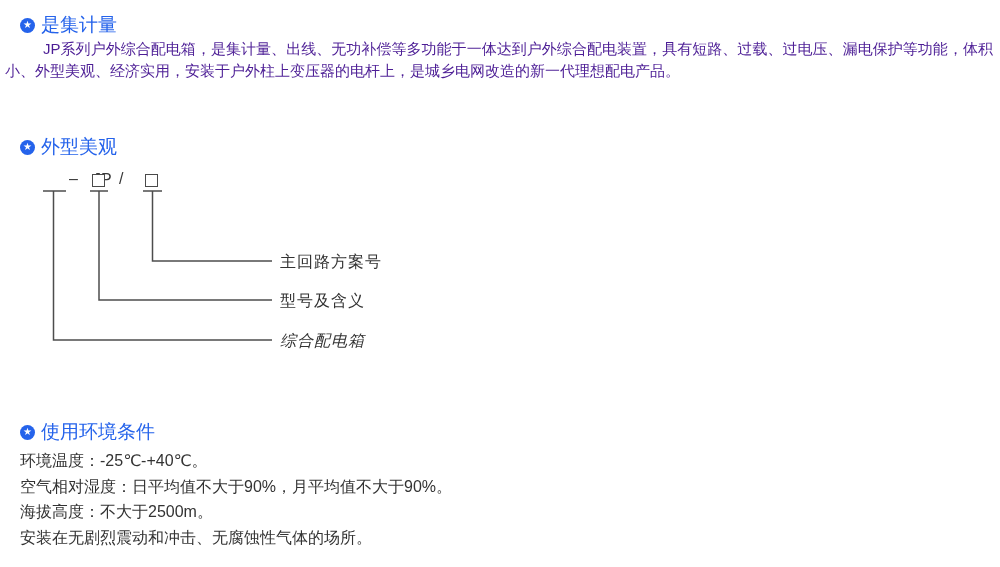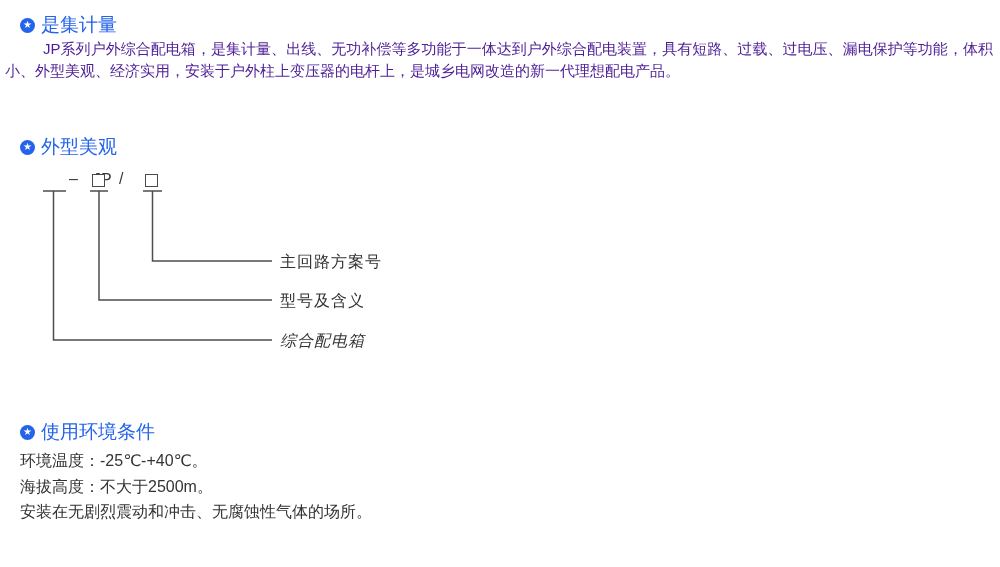--- a/index.html
+++ b/index.html
@@ -143,17 +143,18 @@
 
   <div class="sec-header" style="top:422px;">
     <span class="star-icon">
         <span class="star-glyph">★</span>
       </span>
     <span class="sec-title">使用环境条件</span>
   </div>
 
   <div class="env-lines">
     <div class="env-line">环境温度：-25℃-+40℃。</div>
+    <div class="env-line">空气相对湿度：日平均值不大于90%，月平均值不大于90%。</div>
     <div class="env-line">海拔高度：不大于2500m。</div>
     <div class="env-line">安装在无剧烈震动和冲击、无腐蚀性气体的场所。</div>
   </div>
 
 </div>
 
 </body></html>

